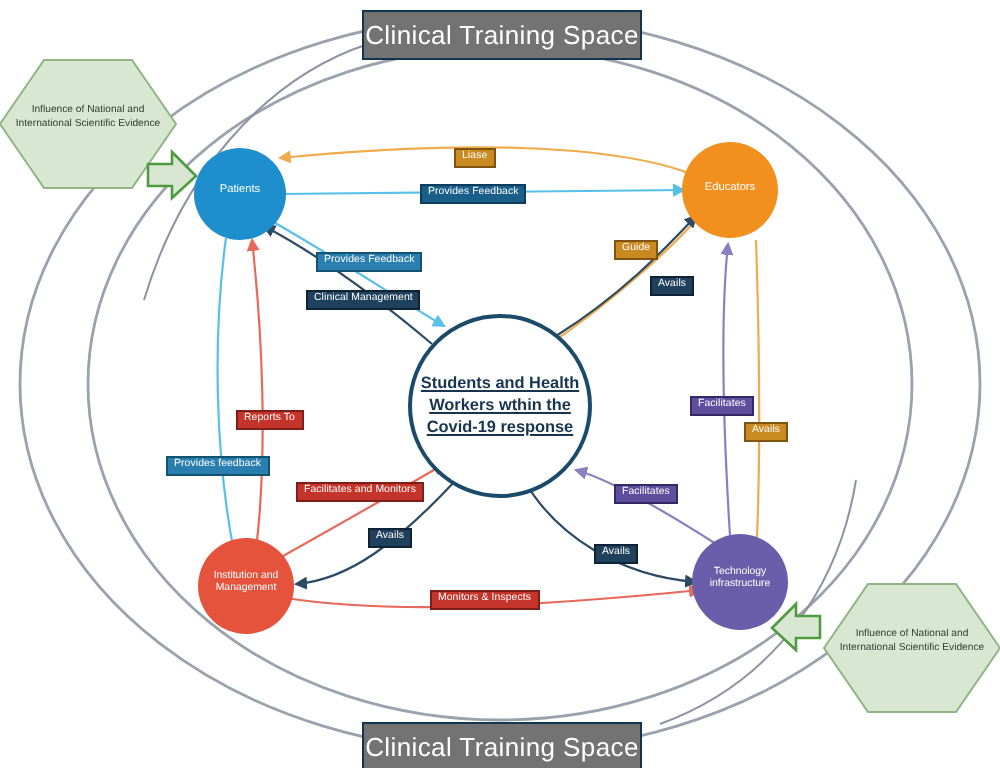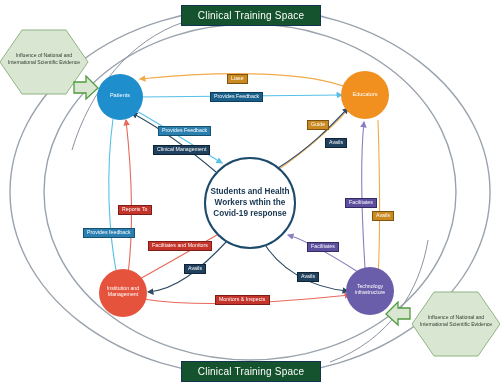--- a/index.html
+++ b/index.html
@@ -42,24 +42,24 @@
   .lbl-purple { background: #5d4f9e; border-color: #342a63; }
   .node-label {
     position: absolute;
     color: #ffffff;
     text-align: center;
     white-space: pre-line;
     pointer-events: none;
   }
   .banner {
     position: absolute;
-    background: #14532d;
+    background: #737373;
     border: 1px solid #11344f;
     color: #ffffff;
-    font-size: 10px;
+    font-size: 13px;
     text-align: center;
     padding: 4px 0;
     letter-spacing: 0.2px;
   }
   .hex-text {
     position: absolute;
     color: #2f3b2f;
     font-size: 5.1px;
     text-align: center;
     line-height: 1.35;
@@ -68,20 +68,21 @@
   }
   .center-text {
     position: absolute;
     color: #17354f;
     font-size: 8.2px;
     font-weight: bold;
     text-align: center;
     line-height: 1.35;
     white-space: pre-line;
     pointer-events: none;
+    text-decoration: underline;
   }
 </style>
 </head>
 <body>
 
 <div id="canvas">
 
   <svg class="layer" viewBox="0 0 500 384">
 
     <ellipse cx="250" cy="192" rx="240" ry="184" fill="none" stroke="#9aa3ad" stroke-width="1.4"></ellipse>

